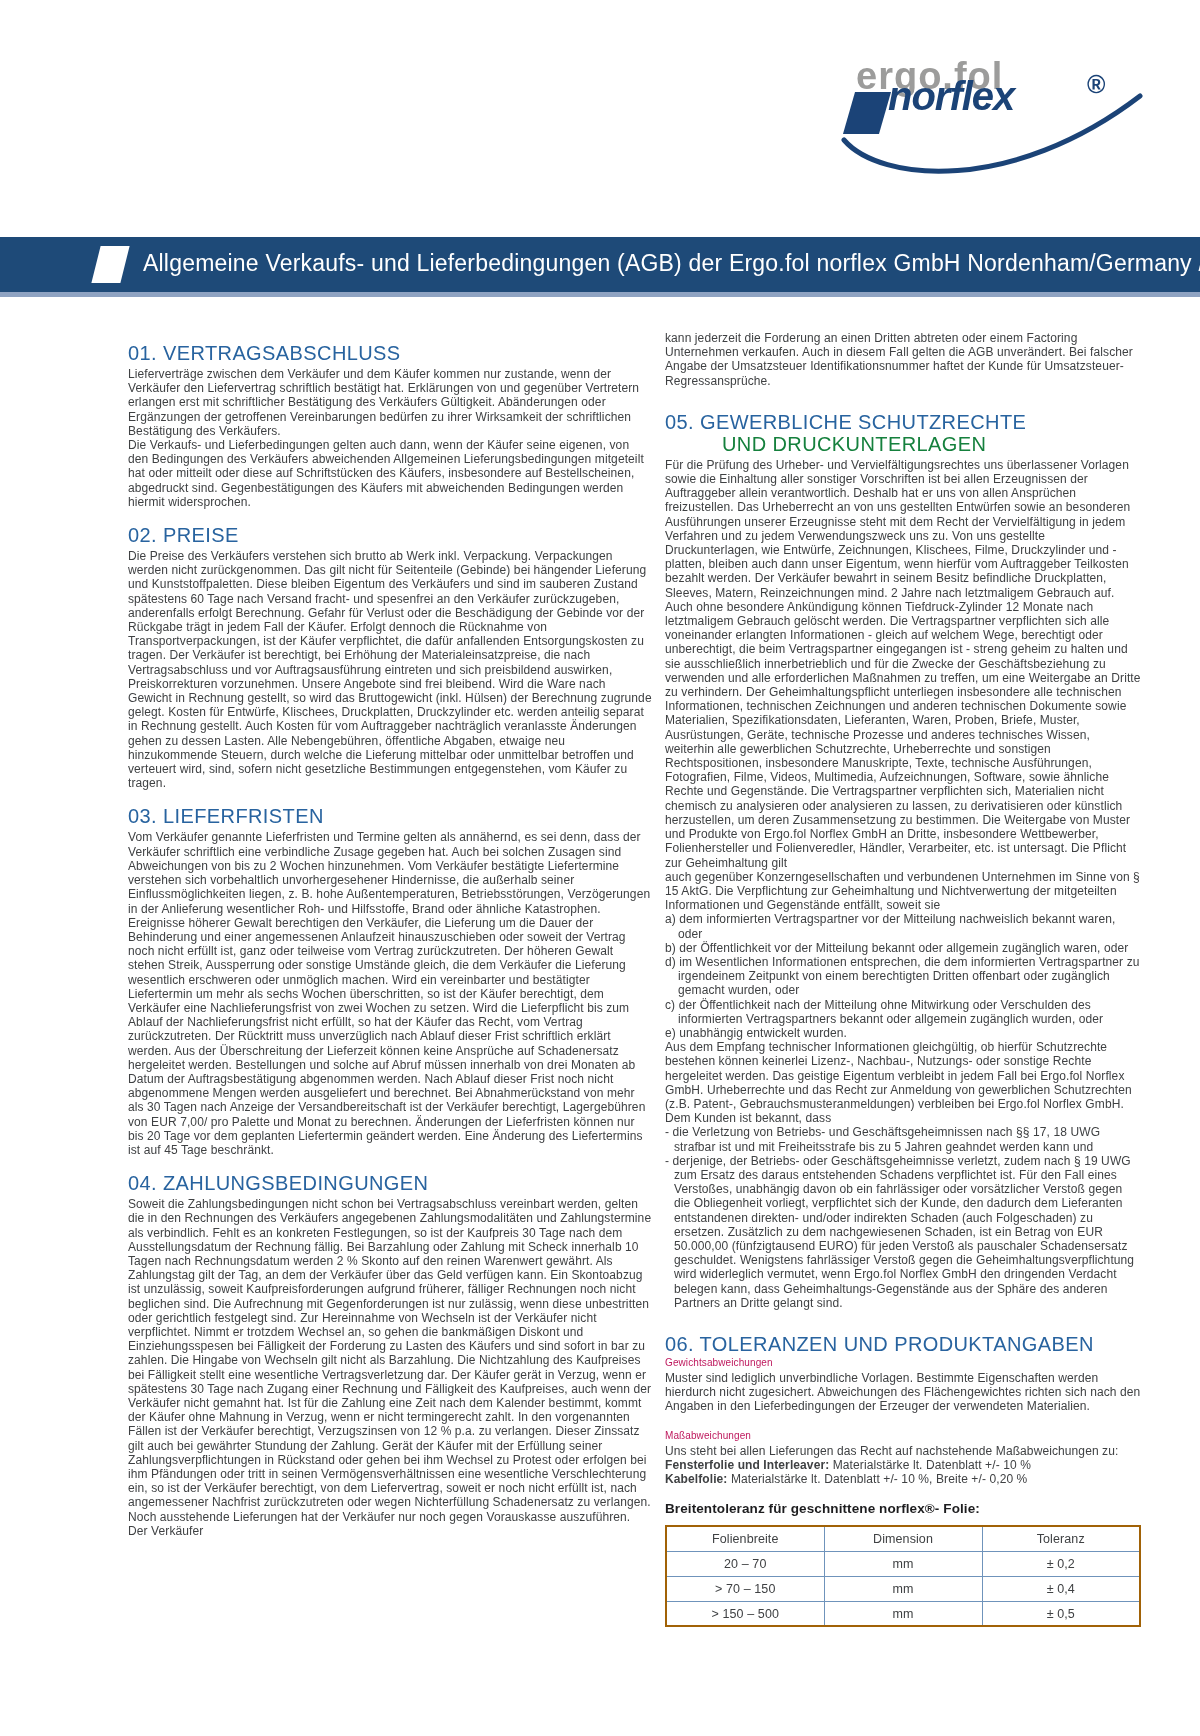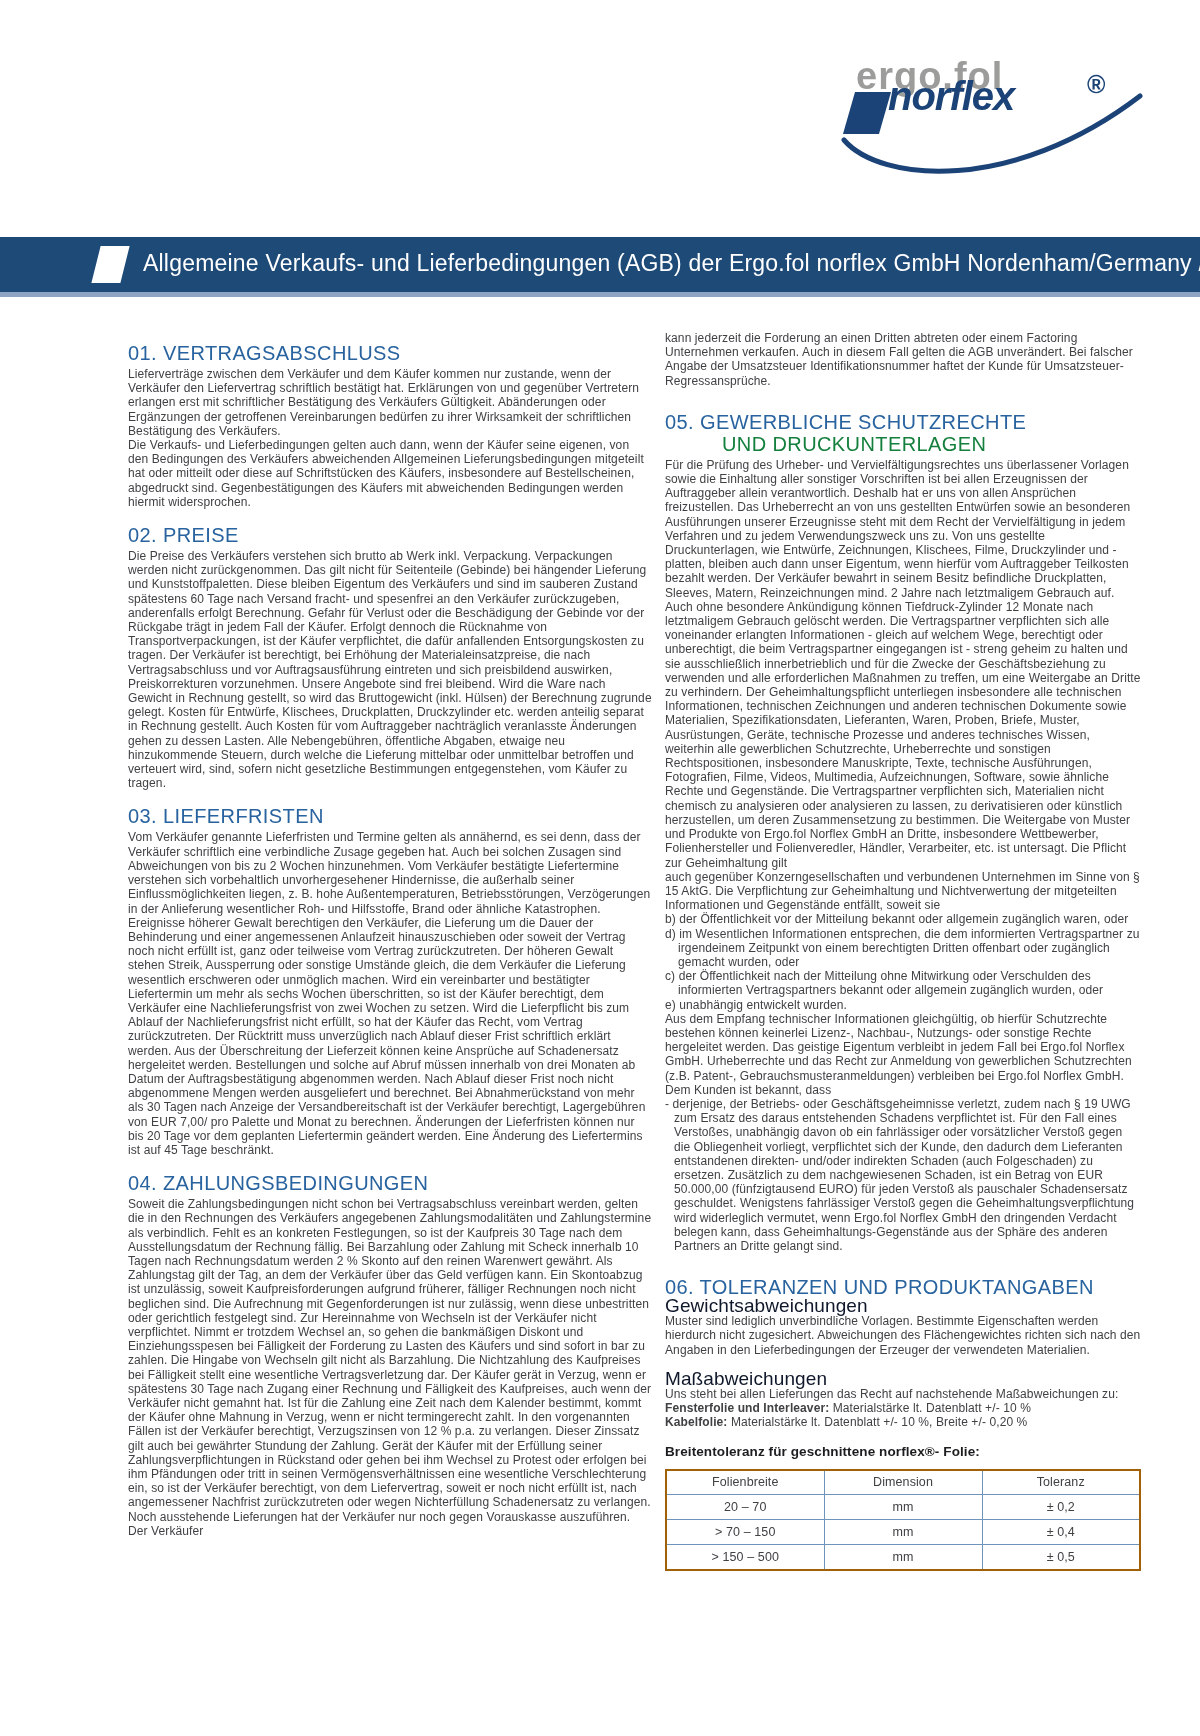--- a/index.html
+++ b/index.html
@@ -51,21 +51,21 @@
   h2.sec {
     font-size:20px; line-height:22px; color:#28639f; font-weight:normal;
     letter-spacing:0.4px; margin:15px 0 3px 0;
   }
   h2.sec.first { margin-top:11px; }
   h2.sec.cont  { margin:23px 0 0 0; }
   .sec-line2 {
     font-size:20px; line-height:22px; color:#15803d; letter-spacing:0.4px;
     padding-left:57px; margin:0 0 3px 0;
   }
-  h3.sub { font-size:19px; line-height:16px; color:#0f172a; font-weight:normal; }
+  h3.sub { font-size:10px; line-height:16px; color:#be185d; font-weight:normal; }
   p.body { margin:0; }
   .hang { padding-left:13px; text-indent:-13px; }
   .dash { padding-left:9px;  text-indent:-9px; }
   .mt   { margin-top:14px; }
   .caption { font-weight:bold; color:#1d1d1f; font-size:13.5px; margin-top:16px; }
   .bold-label { font-weight:bold; }
 
   table.tol {
     border-collapse:collapse; width:100%; margin-top:9px;
     border:2px solid #a16207; table-layout:fixed;
@@ -108,26 +108,28 @@
     <p class="body">Soweit die Zahlungsbedingungen nicht schon bei Vertragsabschluss vereinbart werden, gelten die in den Rechnungen des Verkäufers angegebenen Zahlungsmodalitäten und Zahlungstermine als verbindlich. Fehlt es an konkreten Festlegungen, so ist der Kaufpreis 30 Tage nach dem Ausstellungsdatum der Rechnung fällig. Bei Barzahlung oder Zahlung mit Scheck innerhalb 10 Tagen nach Rechnungsdatum werden 2 % Skonto auf den reinen Warenwert gewährt. Als Zahlungstag gilt der Tag, an dem der Verkäufer über das Geld verfügen kann. Ein Skontoabzug ist unzulässig, soweit Kaufpreisforderungen aufgrund früherer, fälliger Rechnungen noch nicht beglichen sind. Die Aufrechnung mit Gegenforderungen ist nur zulässig, wenn diese unbestritten oder gerichtlich festgelegt sind. Zur Hereinnahme von Wechseln ist der Verkäufer nicht verpflichtet. Nimmt er trotzdem Wechsel an, so gehen die bankmäßigen Diskont und Einziehungsspesen bei Fälligkeit der Forderung zu Lasten des Käufers und sind sofort in bar zu zahlen. Die Hingabe von Wechseln gilt nicht als Barzahlung. Die Nichtzahlung des Kaufpreises bei Fälligkeit stellt eine wesentliche Vertragsverletzung dar. Der Käufer gerät in Verzug, wenn er spätestens 30 Tage nach Zugang einer Rechnung und Fälligkeit des Kaufpreises, auch wenn der Verkäufer nicht gemahnt hat. Ist für die Zahlung eine Zeit nach dem Kalender bestimmt, kommt der Käufer ohne Mahnung in Verzug, wenn er nicht termingerecht zahlt. In den vorgenannten Fällen ist der Verkäufer berechtigt, Verzugszinsen von 12 % p.a. zu verlangen. Dieser Zinssatz gilt auch bei gewährter Stundung der Zahlung. Gerät der Käufer mit der Erfüllung seiner Zahlungsverpflichtungen in Rückstand oder gehen bei ihm Wechsel zu Protest oder erfolgen bei ihm Pfändungen oder tritt in seinen Vermögensverhältnissen eine wesentliche Verschlechterung ein, so ist der Verkäufer berechtigt, von dem Liefervertrag, soweit er noch nicht erfüllt ist, nach angemessener Nachfrist zurückzutreten oder wegen Nichterfüllung Schadenersatz zu verlangen. Noch ausstehende Lieferungen hat der Verkäufer nur noch gegen Vorauskasse auszuführen. Der Verkäufer</p>
   </div>
 
   <div class="col" id="col-right">
     <p class="body">kann jederzeit die Forderung an einen Dritten abtreten oder einem Factoring Unternehmen verkaufen. Auch in diesem Fall gelten die AGB unverändert. Bei falscher Angabe der Umsatzsteuer Identifikationsnummer haftet der Kunde für Umsatzsteuer-Regressansprüche.</p>
 
     <h2 class="sec cont">05. GEWERBLICHE SCHUTZRECHTE</h2>
     <div class="sec-line2">UND DRUCKUNTERLAGEN</div>
     <p class="body">Für die Prüfung des Urheber- und Vervielfältigungsrechtes uns überlassener Vorlagen sowie die Einhaltung aller sonstiger Vorschriften ist bei allen Erzeugnissen der Auftraggeber allein verantwortlich. Deshalb hat er uns von allen Ansprüchen freizustellen. Das Urheberrecht an von uns gestellten Entwürfen sowie an besonderen Ausführungen unserer Erzeugnisse steht mit dem Recht der Vervielfältigung in jedem Verfahren und zu jedem Verwendungszweck uns zu. Von uns gestellte Druckunterlagen, wie Entwürfe, Zeichnungen, Klischees, Filme, Druckzylinder und -platten, bleiben auch dann unser Eigentum, wenn hierfür vom Auftraggeber Teilkosten bezahlt werden. Der Verkäufer bewahrt in seinem Besitz befindliche Druckplatten, Sleeves, Matern, Reinzeichnungen mind. 2 Jahre nach letztmaligem Gebrauch auf. Auch ohne besondere Ankündigung können Tiefdruck-Zylinder 12 Monate nach letztmaligem Gebrauch gelöscht werden. Die Vertragspartner verpflichten sich alle voneinander erlangten Informationen - gleich auf welchem Wege, berechtigt oder unberechtigt, die beim Vertragspartner eingegangen ist - streng geheim zu halten und sie ausschließlich innerbetrieblich und für die Zwecke der Geschäftsbeziehung zu verwenden und alle erforderlichen Maßnahmen zu treffen, um eine Weitergabe an Dritte zu verhindern. Der Geheimhaltungspflicht unterliegen insbesondere alle technischen Informationen, technischen Zeichnungen und anderen technischen Dokumente sowie Materialien, Spezifikationsdaten, Lieferanten, Waren, Proben, Briefe, Muster, Ausrüstungen, Geräte, technische Prozesse und anderes technisches Wissen, weiterhin alle gewerblichen Schutzrechte, Urheberrechte und sonstigen Rechtspositionen, insbesondere Manuskripte, Texte, technische Ausführungen, Fotografien, Filme, Videos, Multimedia, Aufzeichnungen, Software, sowie ähnliche Rechte und Gegenstände. Die Vertragspartner verpflichten sich, Materialien nicht chemisch zu analysieren oder analysieren zu lassen, zu derivatisieren oder künstlich herzustellen, um deren Zusammensetzung zu bestimmen. Die Weitergabe von Muster und Produkte von Ergo.fol Norflex GmbH an Dritte, insbesondere Wettbewerber, Folienhersteller und Folienveredler, Händler, Verarbeiter, etc. ist untersagt. Die Pflicht zur Geheimhaltung gilt</p>
     <p class="body">auch gegenüber Konzerngesellschaften und verbundenen Unternehmen im Sinne von § 15 AktG. Die Verpflichtung zur Geheimhaltung und Nichtverwertung der mitgeteilten Informationen und Gegenstände entfällt, soweit sie</p>
+    <div class="body hang">a) dem informierten Vertragspartner vor der Mitteilung nachweislich bekannt waren, oder</div>
     <div class="body hang">b) der Öffentlichkeit vor der Mitteilung bekannt oder allgemein zugänglich waren, oder</div>
     <div class="body hang">d) im Wesentlichen Informationen entsprechen, die dem informierten Vertragspartner zu irgendeinem Zeitpunkt von einem berechtigten Dritten offenbart oder zugänglich gemacht wurden, oder</div>
     <div class="body hang">c) der Öffentlichkeit nach der Mitteilung ohne Mitwirkung oder Verschulden des informierten Vertragspartners bekannt oder allgemein zugänglich wurden, oder</div>
     <div class="body hang">e) unabhängig entwickelt wurden.</div>
     <p class="body">Aus dem Empfang technischer Informationen gleichgültig, ob hierfür Schutzrechte bestehen können keinerlei Lizenz-, Nachbau-, Nutzungs- oder sonstige Rechte hergeleitet werden. Das geistige Eigentum verbleibt in jedem Fall bei Ergo.fol Norflex GmbH. Urheberrechte und das Recht zur Anmeldung von gewerblichen Schutzrechten (z.B. Patent-, Gebrauchsmusteranmeldungen) verbleiben bei Ergo.fol Norflex GmbH.</p>
     <p class="body">Dem Kunden ist bekannt, dass</p>
+    <div class="body dash">- die Verletzung von Betriebs- und Geschäftsgeheimnissen nach §§ 17, 18 UWG strafbar ist und mit Freiheitsstrafe bis zu 5 Jahren geahndet werden kann und</div>
     <div class="body dash">- derjenige, der Betriebs- oder Geschäftsgeheimnisse verletzt, zudem nach § 19 UWG zum Ersatz des daraus entstehenden Schadens verpflichtet ist. Für den Fall eines Verstoßes, unabhängig davon ob ein fahrlässiger oder vorsätzlicher Verstoß gegen die Obliegenheit vorliegt, verpflichtet sich der Kunde, den dadurch dem Lieferanten entstandenen direkten- und/oder indirekten Schaden (auch Folgeschaden) zu ersetzen. Zusätzlich zu dem nachgewiesenen Schaden, ist ein Betrag von EUR 50.000,00 (fünfzigtausend EURO) für jeden Verstoß als pauschaler Schadensersatz geschuldet. Wenigstens fahrlässiger Verstoß gegen die Geheimhaltungsverpflichtung wird widerleglich vermutet, wenn Ergo.fol Norflex GmbH den dringenden Verdacht belegen kann, dass Geheimhaltungs-Gegenstände aus der Sphäre des anderen Partners an Dritte gelangt sind.</div>
 
     <h2 class="sec cont">06. TOLERANZEN UND PRODUKTANGABEN</h2>
     <h3 class="sub">Gewichtsabweichungen</h3>
     <p class="body">Muster sind lediglich unverbindliche Vorlagen. Bestimmte Eigenschaften werden hierdurch nicht zugesichert. Abweichungen des Flächengewichtes richten sich nach den Angaben in den Lieferbedingungen der Erzeuger der verwendeten Materialien.</p>
 
     <h3 class="sub mt">Maßabweichungen</h3>
     <p class="body">Uns steht bei allen Lieferungen das Recht auf nachstehende Maßabweichungen zu:</p>
     <p class="body"><span class="bold-label">Fensterfolie und Interleaver:</span><span> Materialstärke lt. Datenblatt +/- 10 %</span></p>
     <p class="body"><span class="bold-label">Kabelfolie:</span><span> Materialstärke lt. Datenblatt +/- 10 %, Breite +/- 0,20 %</span></p>

